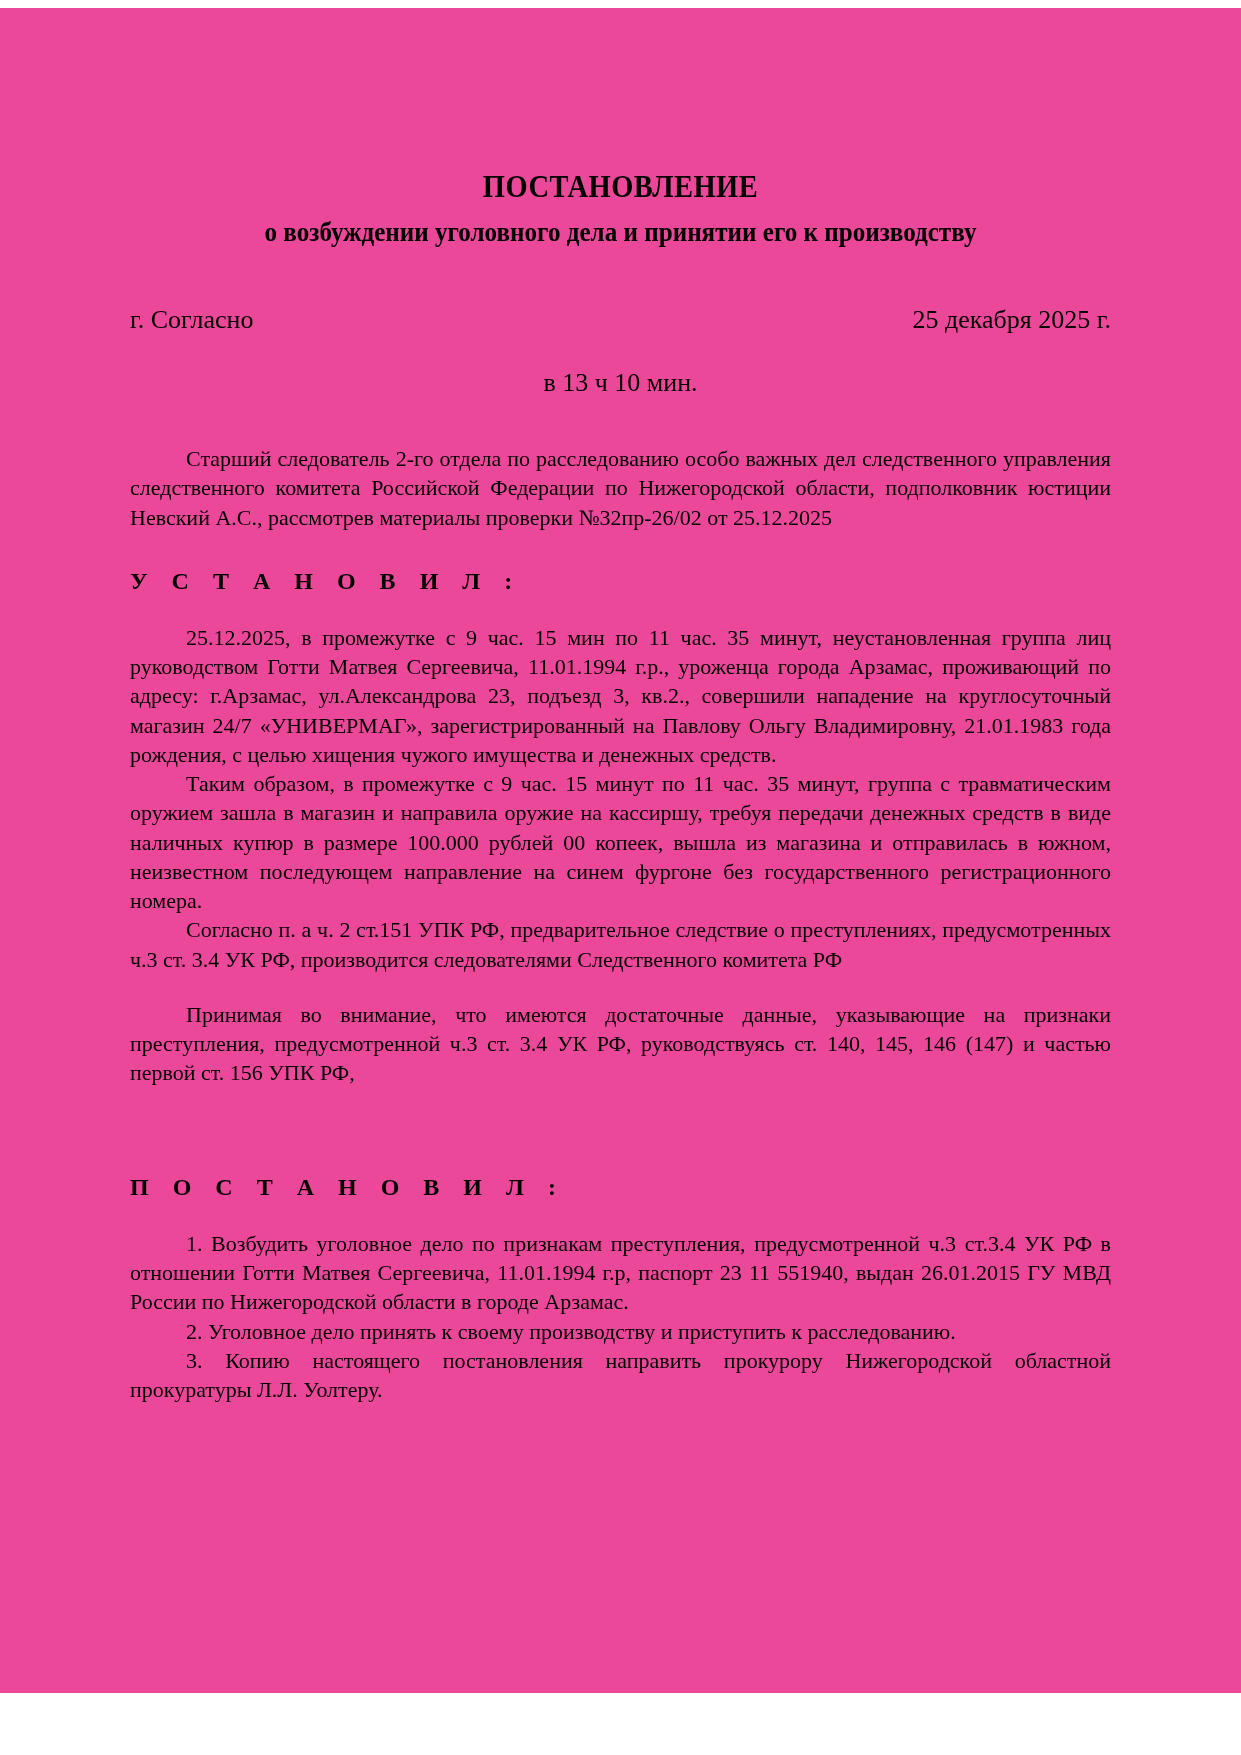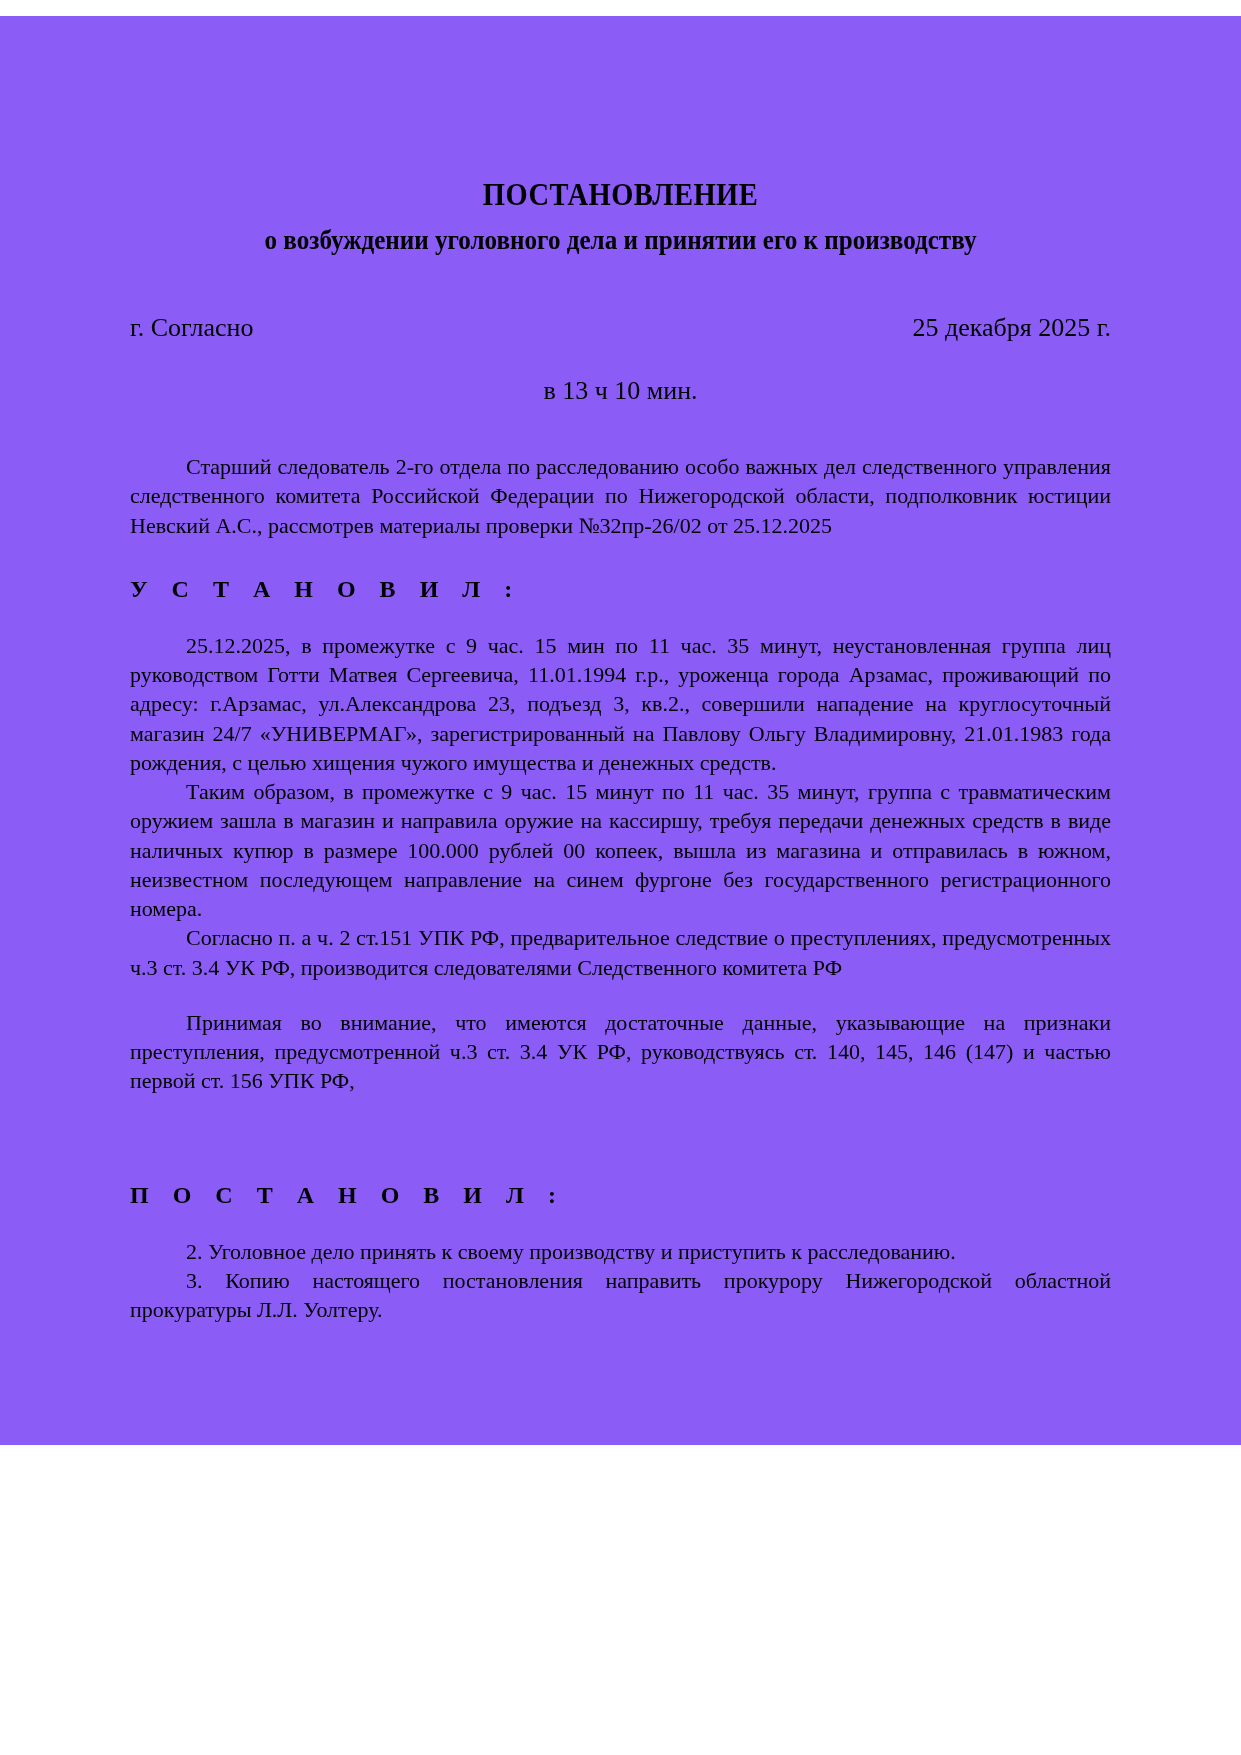--- a/index.html
+++ b/index.html
@@ -8,23 +8,23 @@
     padding: 0;
     background: #ffffff;
   }
   body {
     font-family: "Liberation Serif", "DejaVu Serif", serif;
     color: #000000;
   }
   .page {
     position: relative;
     width: 1241px;
-    height: 1429px;
-    margin: 16px auto;
-    background: #8b5cf6;
+    height: 1685px;
+    margin: 8px auto;
+    background: #ec4899;
     box-sizing: border-box;
     padding: 160px 130px 60px 130px;
     overflow: hidden;
   }
   .doc-title {
     text-align: center;
     font-weight: bold;
     font-size: 31px;
     letter-spacing: 0.5px;
     line-height: 1.25;
@@ -112,18 +112,19 @@
   <div class="gap-md"></div>
 
   <p class="body-par">Принимая во внимание, что имеются достаточные данные, указывающие на признаки преступления, предусмотренной ч.3 ст. 3.4 УК РФ,  руководствуясь ст. 140, 145, 146 (147) и частью первой ст. 156 УПК РФ,</p>
 
   <div class="gap-xl"></div>
 
   <div class="section-heading">П О С Т А Н О В И Л :</div>
 
   <div class="gap-md"></div>
 
+  <p class="body-par">1. Возбудить уголовное дело по признакам преступления, предусмотренной ч.3 ст.3.4 УК РФ в отношении Готти Матвея Сергеевича, 11.01.1994 г.р, паспорт 23 11 551940, выдан 26.01.2015 ГУ МВД России по Нижегородской области в городе Арзамас.</p>
 
   <p class="body-par last-line-left">2. Уголовное дело принять к своему производству и приступить к расследованию.</p>
 
   <p class="body-par last-line-left">3. Копию настоящего постановления направить прокурору Нижегородской областной прокуратуры Л.Л. Уолтеру.</p>
 
 </div>
 
 </body></html>

